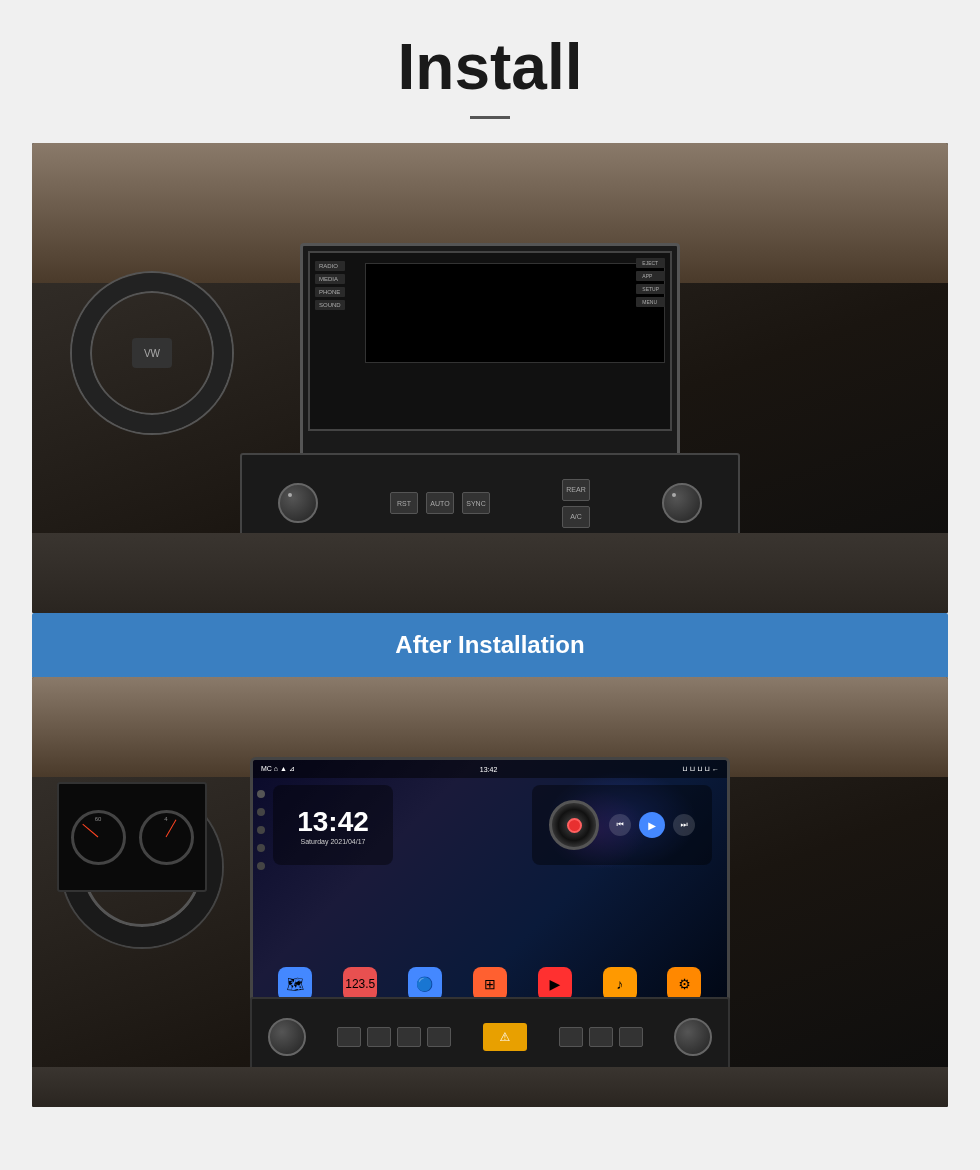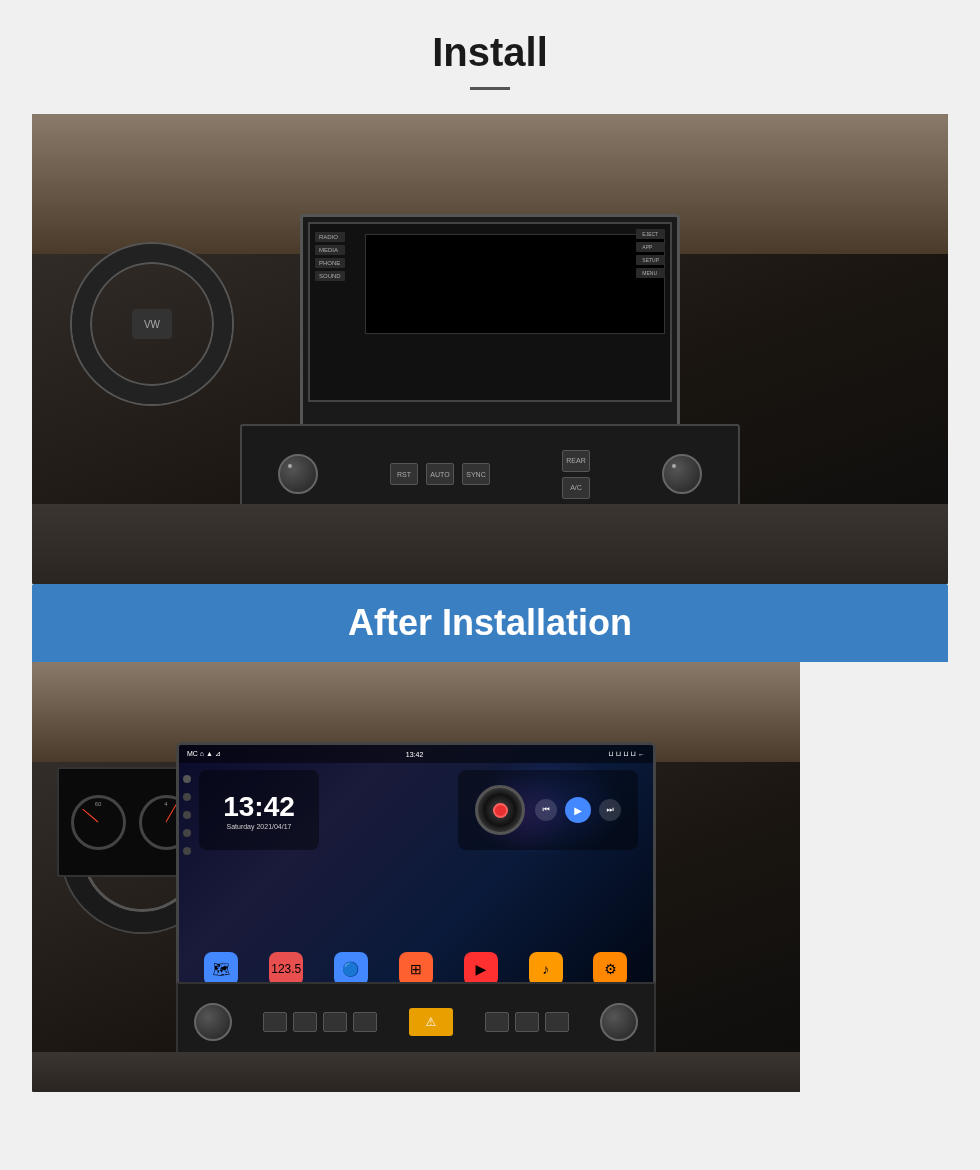--- a/index.html
+++ b/index.html
@@ -16,21 +16,21 @@
     .page-wrapper {
       width: 980px;
       background: #f0f0f0;
       display: flex;
       flex-direction: column;
       align-items: center;
       padding: 30px 20px 20px;
     }
 
     .page-title {
-      font-size: 40px;
+      font-size: 64px;
       font-weight: 700;
       color: #1a1a1a;
       text-align: center;
       margin-bottom: 12px;
     }
 
     .title-divider {
       width: 40px;
       height: 3px;
       background: #555;
@@ -331,26 +331,26 @@
     .after-installation-banner {
       width: 916px;
       background: #3a7fc1;
       padding: 18px 0;
       text-align: center;
       border-radius: 2px 2px 0 0;
     }
 
     .after-installation-banner span {
       color: white;
-      font-size: 36px;
+      font-size: 24px;
       font-weight: 600;
     }
 
     .car-image-after {
-      width: 768px;
+      width: 916px;
       height: 430px;
       background: #2a2520;
       position: relative;
       overflow: hidden;
     }
 
     
     .dashboard-after {
       width: 100%;
       height: 100%;

